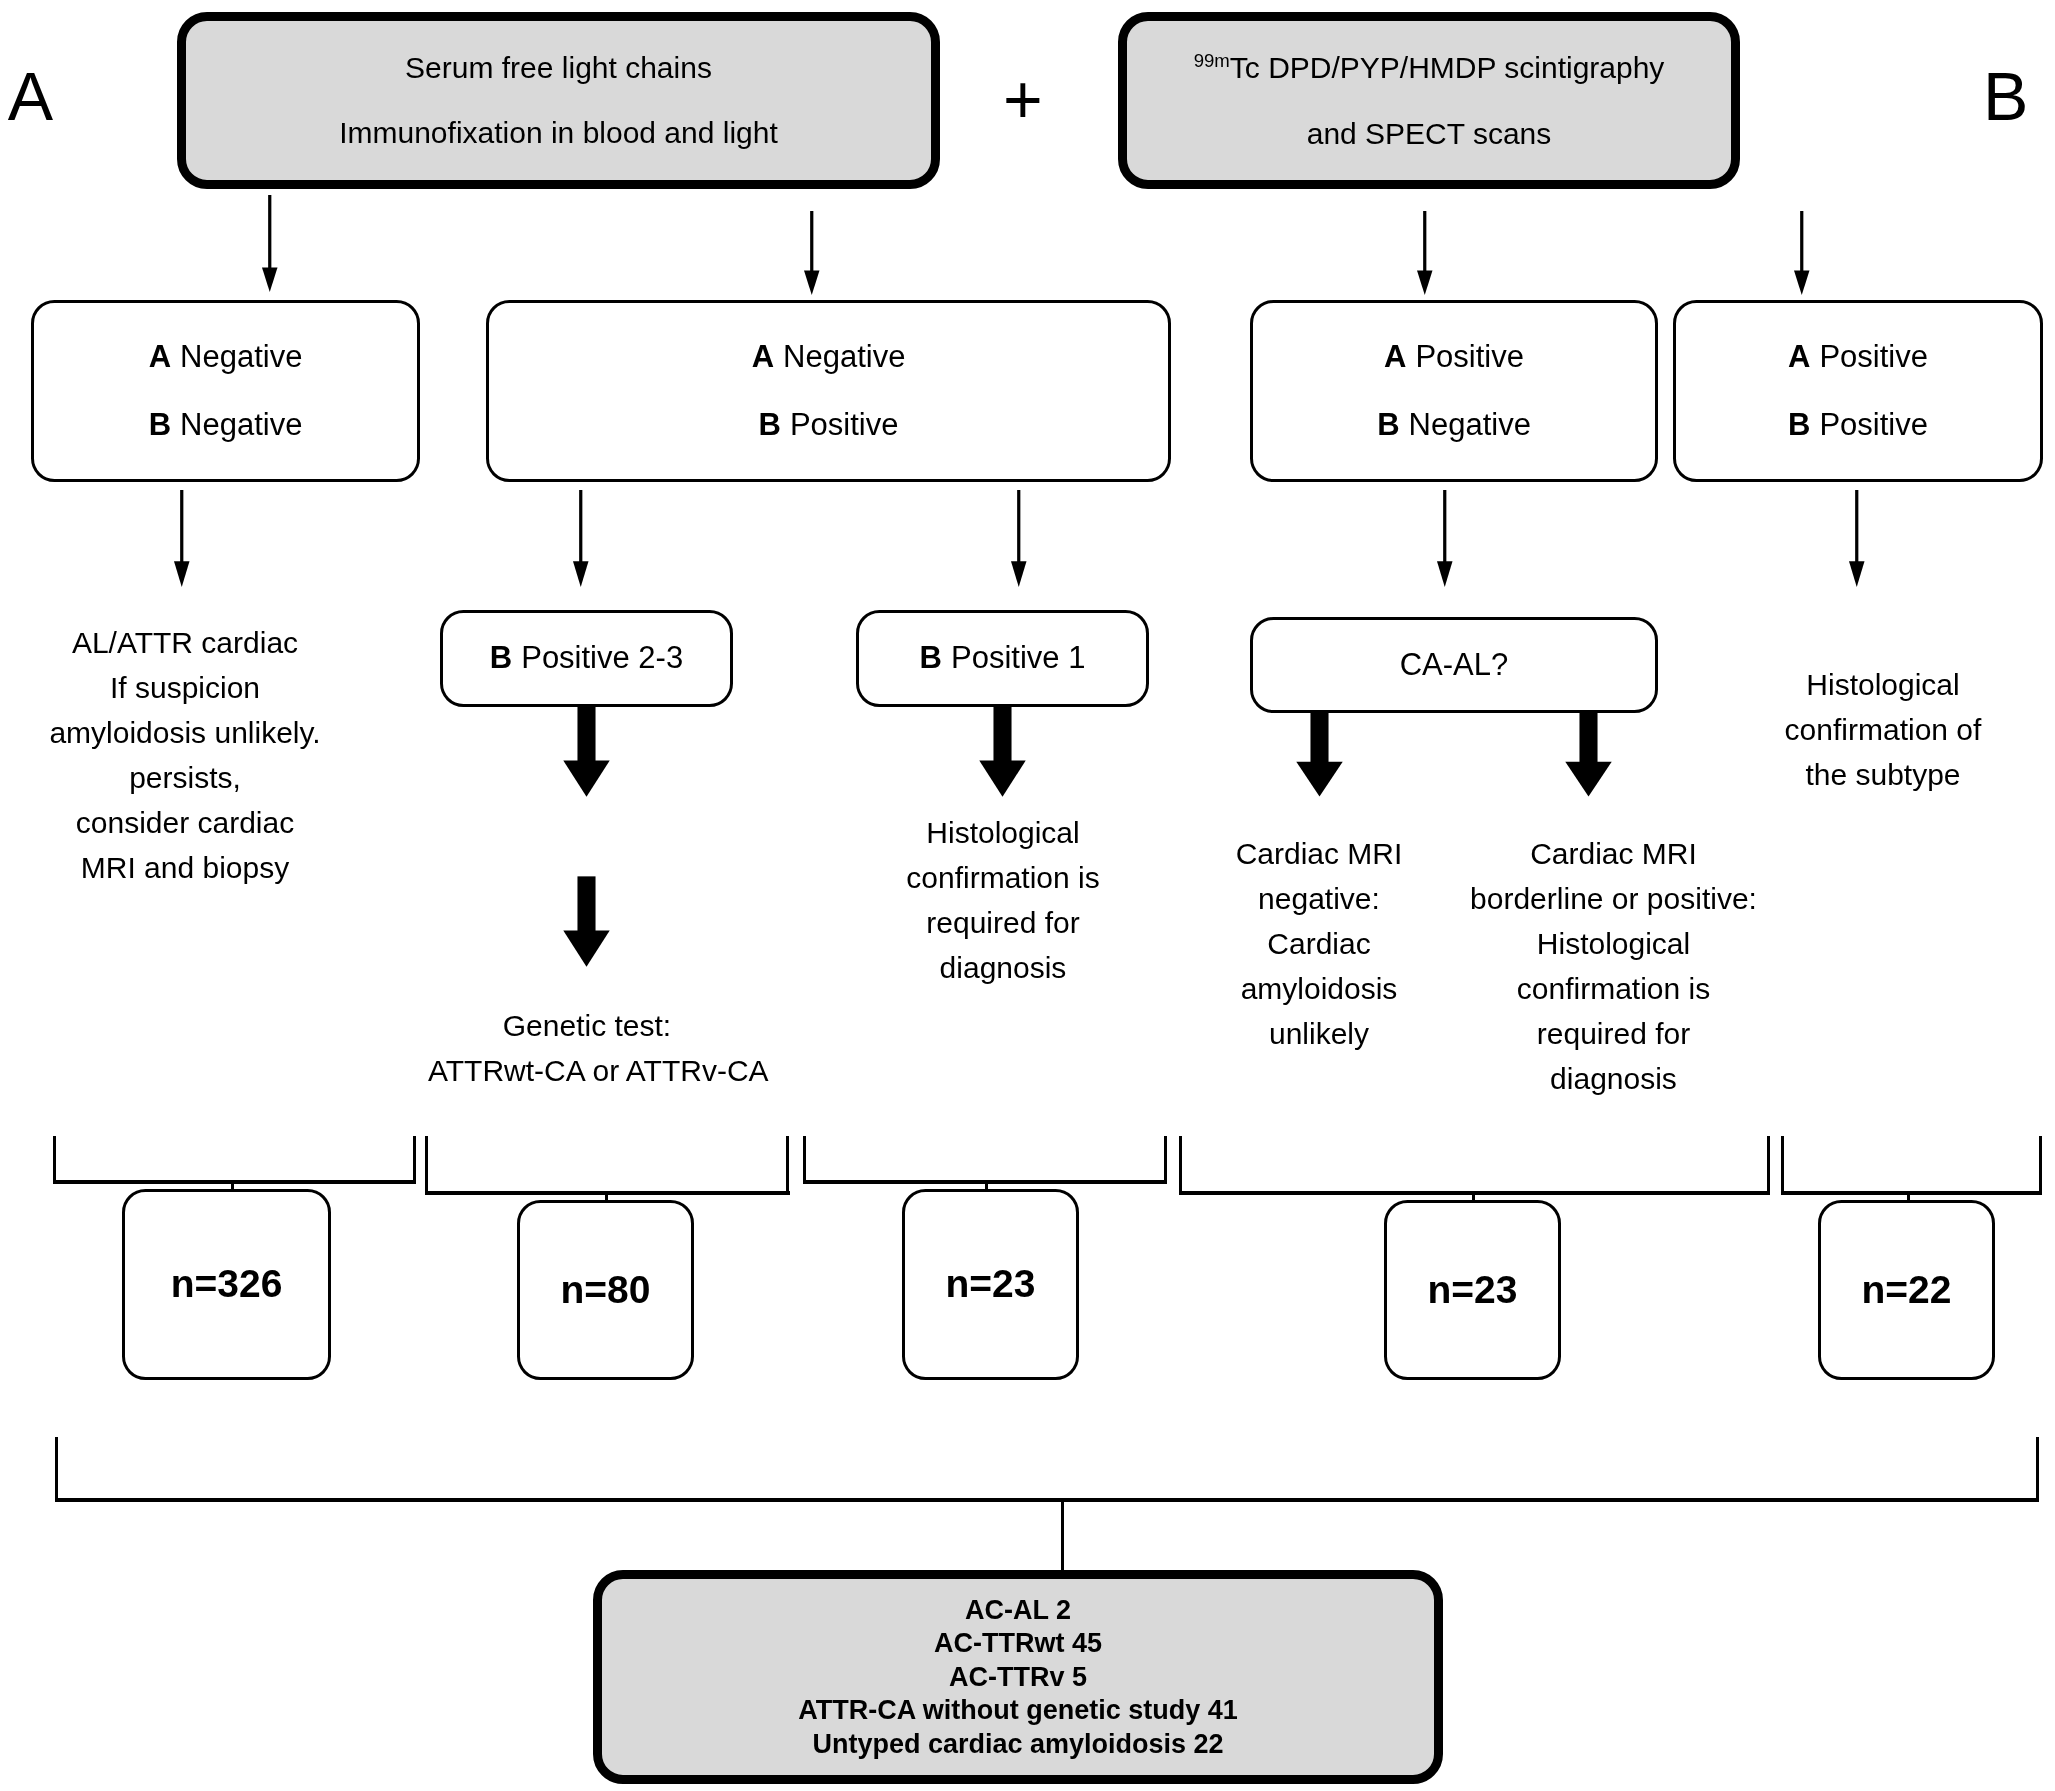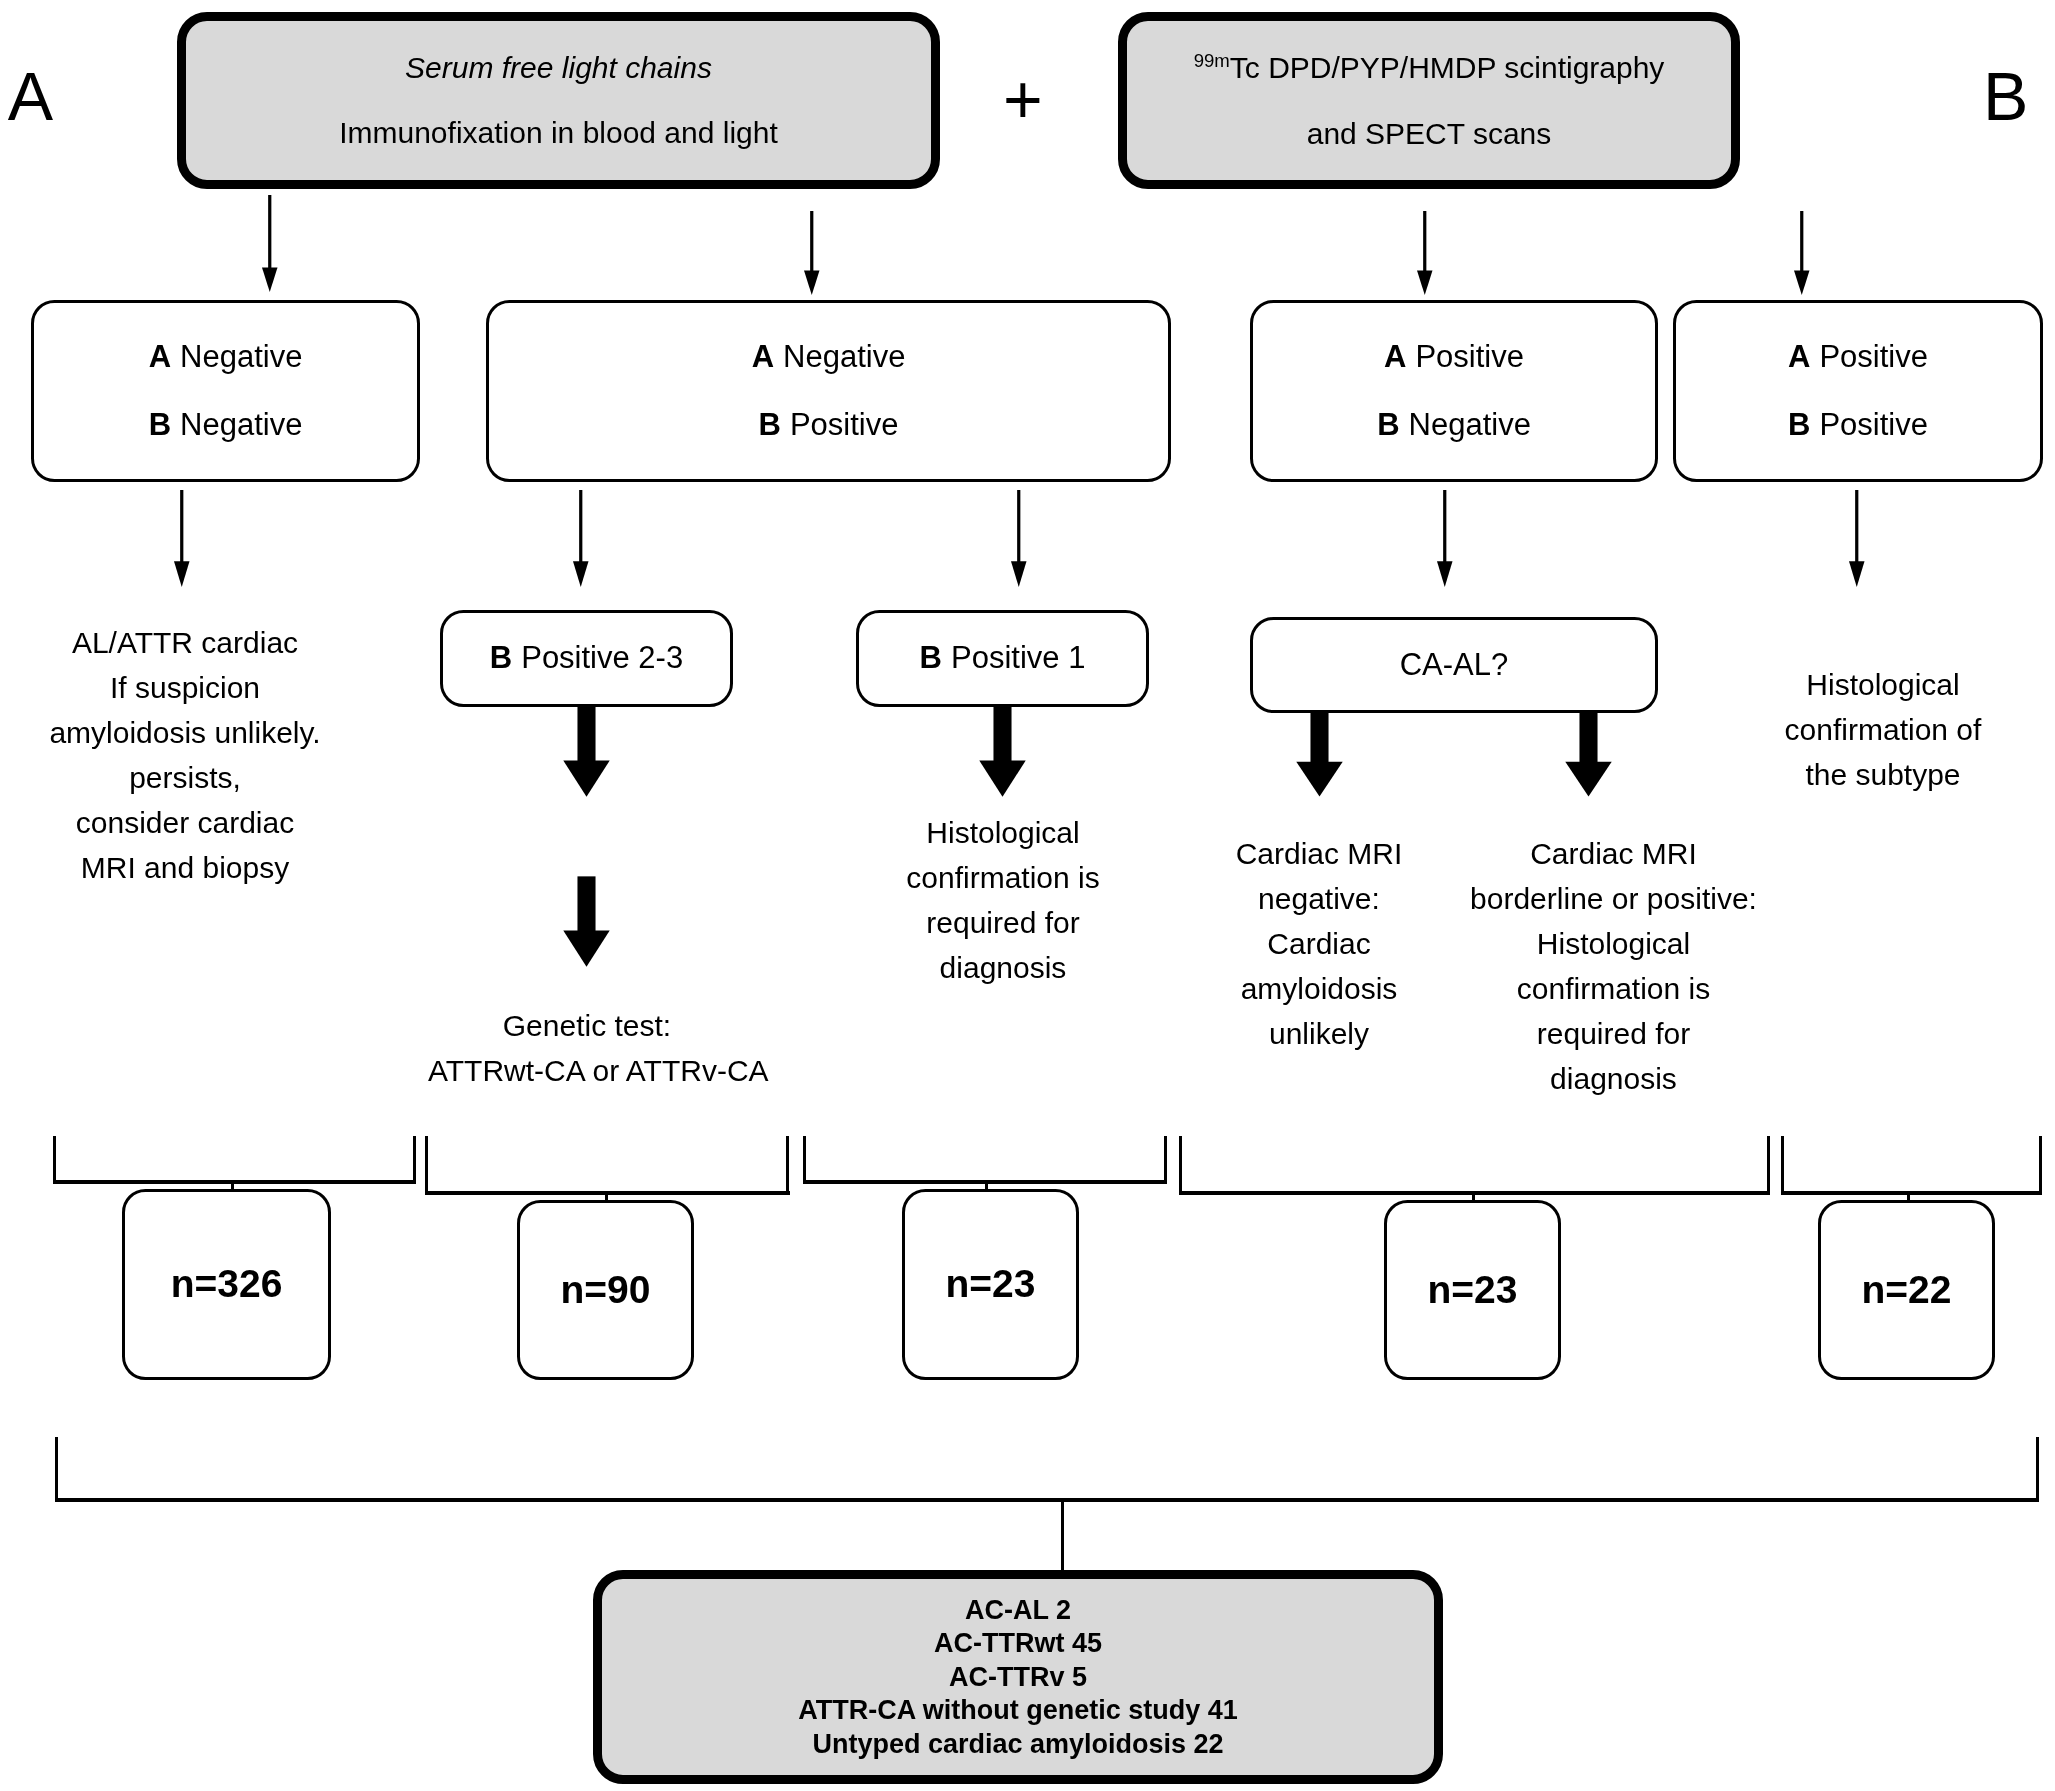--- a/index.html
+++ b/index.html
@@ -71,21 +71,21 @@
 </head>
 <body>
 
 <div id="canvas">
 
   <div class="sideletter" style="left:7.8px;top:62px;">A</div>
   <div class="plus" style="left:1003px;top:65px;">+</div>
   <div class="sideletter" style="left:1983px;top:62px;">B</div>
 
   <div class="box shadowbox" style="left:177px;top:11.7px;width:763px;height:177px;font-size:30px;">
-    <span class="lbl" style="margin-bottom:34px;font-style:italic;">Serum free light chains</span>
+    <span class="lbl" style="margin-bottom:34px;">Serum free light chains</span>
     <span class="lbl">Immunofixation in blood and light</span>
   </div>
 
   <div class="box shadowbox" style="left:1118px;top:11.7px;width:622px;height:177px;font-size:30px;">
     <span class="lbl" style="margin-bottom:34px;">
       <span class="sup">99m</span><span>Tc DPD/PYP/HMDP scintigraphy</span>
     </span>
     <span class="lbl">and SPECT scans</span>
   </div>
 
@@ -280,21 +280,21 @@
 
   <div class="vline" style="left:1781px;top:1136px;width:3.2px;height:57px;"></div>
   <div class="vline" style="left:2039px;top:1136px;width:3.2px;height:57px;"></div>
   <div class="hline" style="left:1781px;top:1191px;width:261px;height:3.9px;"></div>
   <div class="vline" style="left:1907px;top:1191px;width:2.6px;height:58px;"></div>
 
   <div class="box thin" style="left:122px;top:1189px;width:209px;height:191px;font-size:39px;font-weight:bold;margin-top:0;">
     <span>n=326</span>
   </div>
   <div class="box thin" style="left:517px;top:1200px;width:177px;height:180px;font-size:39px;font-weight:bold;">
-    <span>n=90</span>
+    <span>n=80</span>
   </div>
   <div class="box thin" style="left:902px;top:1189px;width:177px;height:191px;font-size:39px;font-weight:bold;">
     <span>n=23</span>
   </div>
   <div class="box thin" style="left:1384px;top:1200px;width:177px;height:180px;font-size:39px;font-weight:bold;">
     <span>n=23</span>
   </div>
   <div class="box thin" style="left:1818px;top:1200px;width:177px;height:180px;font-size:39px;font-weight:bold;">
     <span>n=22</span>
   </div>

